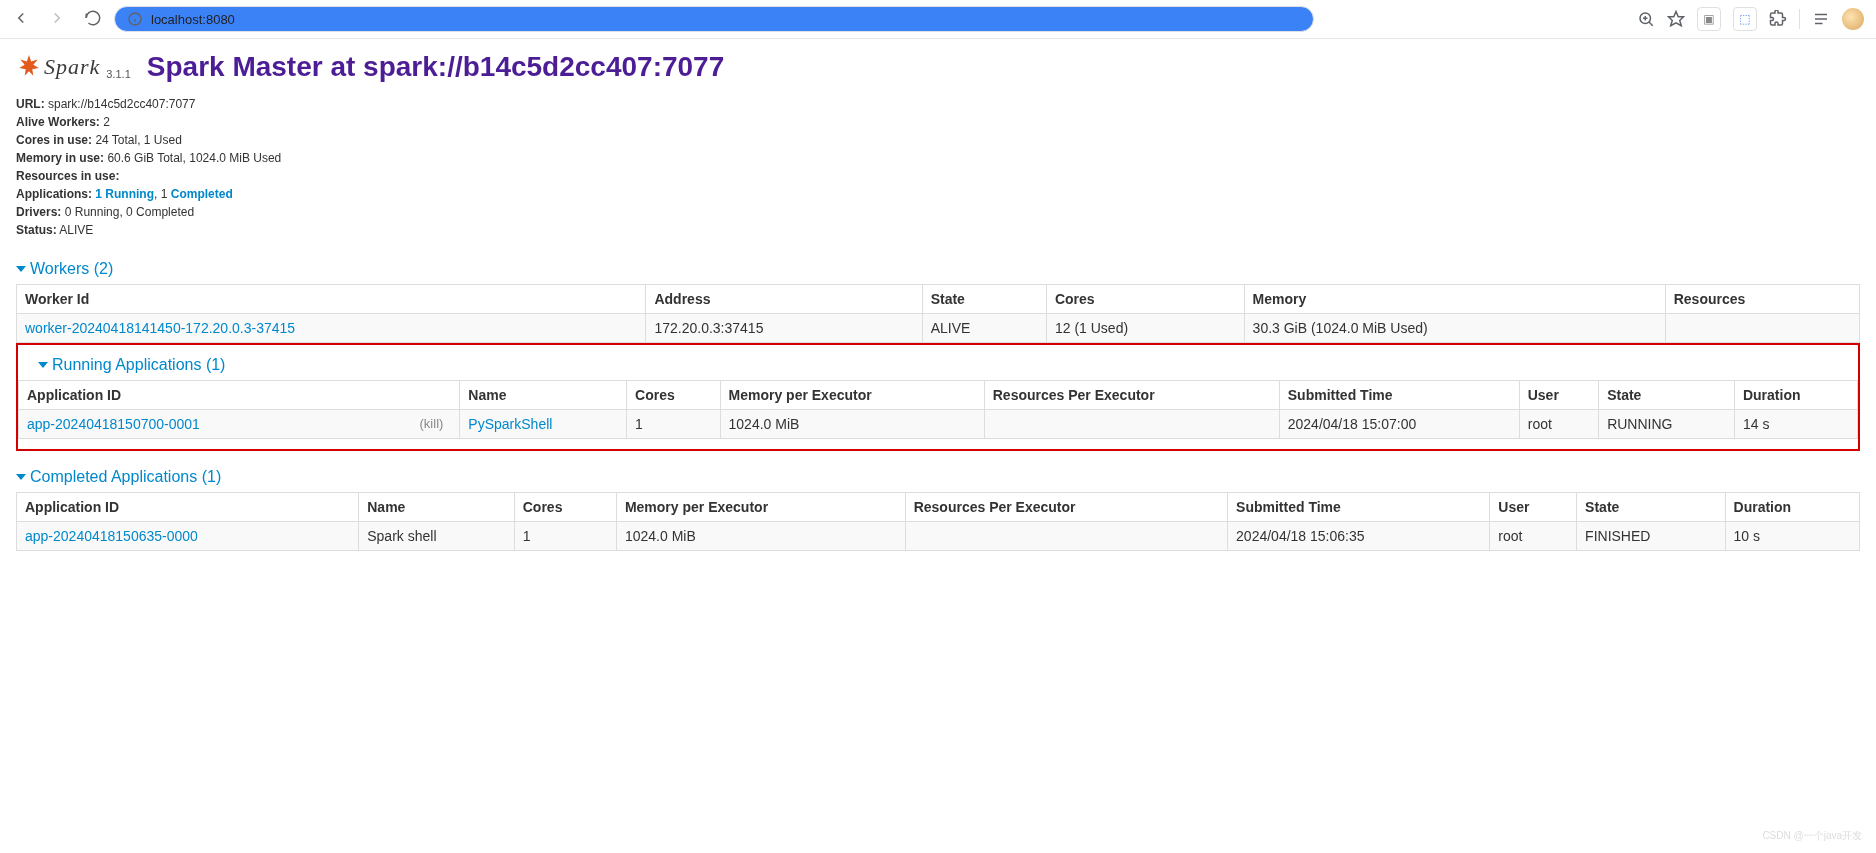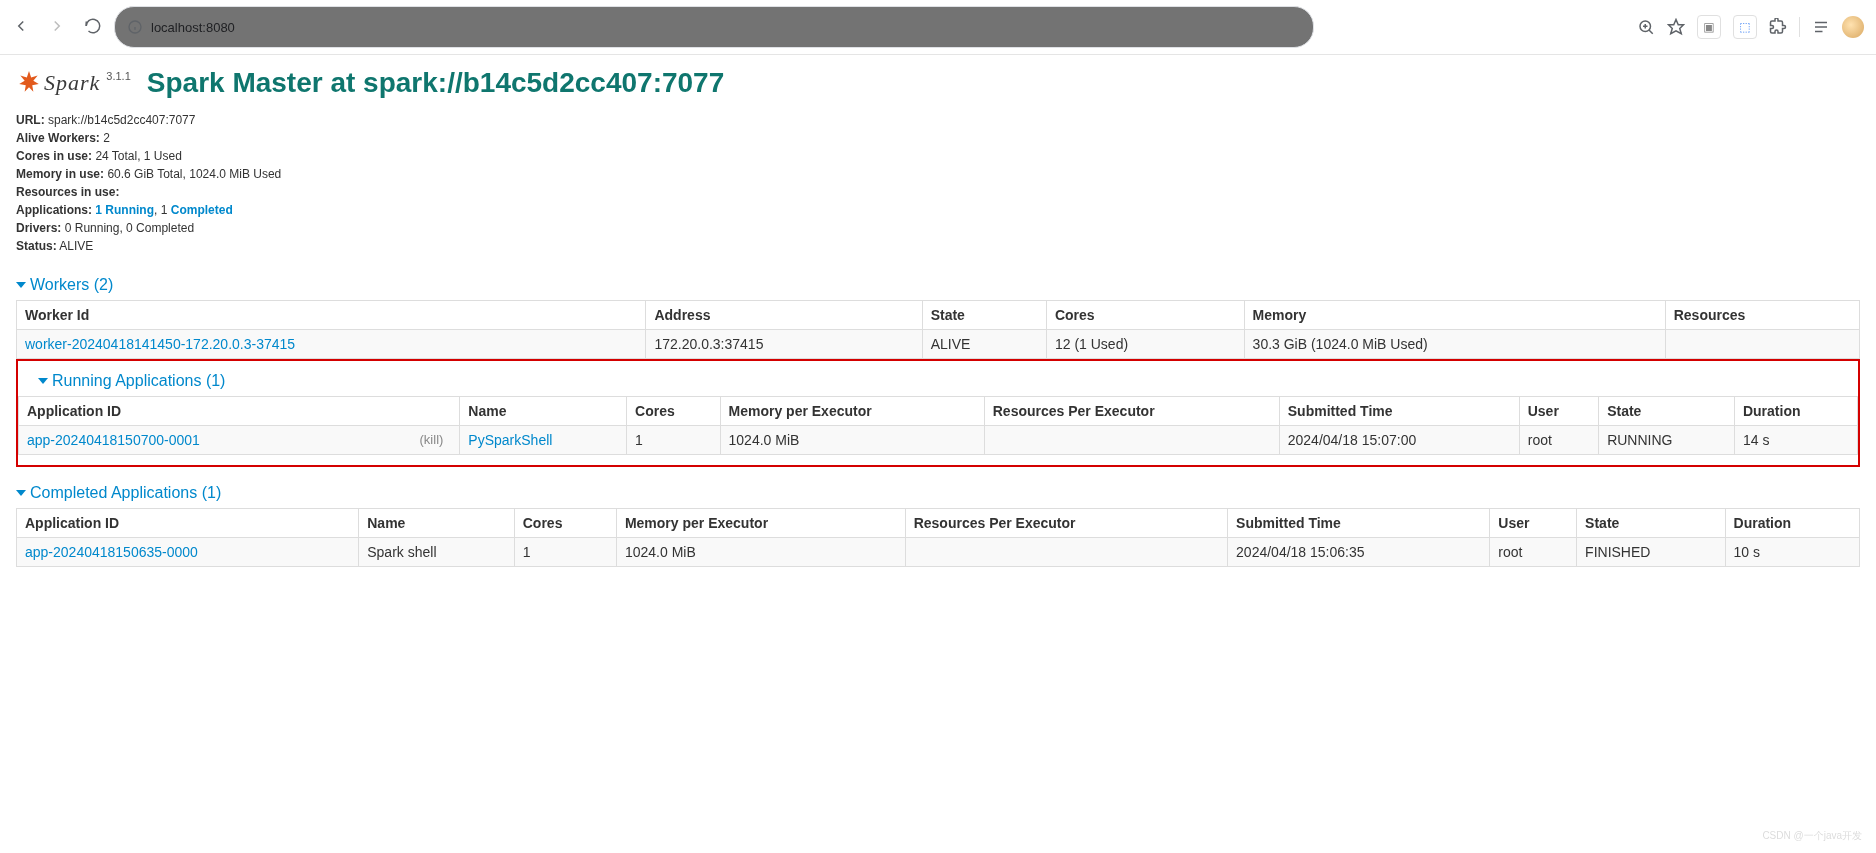--- a/index.html
+++ b/index.html
@@ -3,37 +3,37 @@
 <meta charset="utf-8">
 <style>
   * { box-sizing: border-box; }
   body { margin: 0; font-family: "Helvetica Neue", Helvetica, Arial, sans-serif; font-size: 14px; color: #333; background: #fff; }
   
   
   .chrome-bar { display: flex; align-items: center; padding: 6px 12px; background: #fff; border-bottom: 1px solid #e5e5e5; gap: 12px; }
   .chrome-nav { display: flex; align-items: center; gap: 18px; }
   .chrome-nav svg { width: 18px; height: 18px; stroke: #5f6368; stroke-width: 2; fill: none; }
   .chrome-nav .disabled svg { stroke: #bdbdbd; }
-  .url-bar { flex: 1; display: flex; align-items: center; background: #737373; border: 1px solid #dfe1e5; border-radius: 20px; padding: 12px 12px; gap: 8px; font-size: 13px; color: #202124; margin-right: 12px; max-width: 1200px; }
+  .url-bar { flex: 1; display: flex; align-items: center; background: #3b82f6; border: 1px solid #dfe1e5; border-radius: 20px; padding: 4px 12px; gap: 8px; font-size: 13px; color: #202124; margin-right: 12px; max-width: 1200px; }
   .url-bar svg { width: 16px; height: 16px; stroke: #5f6368; stroke-width: 2; fill: none; }
   .chrome-actions { display: flex; align-items: center; gap: 12px; margin-left: auto; }
   .chrome-actions .ico { width: 18px; height: 18px; display: flex; align-items: center; justify-content: center; color: #5f6368; }
   .chrome-actions .ext { width: 24px; height: 24px; border: 1px solid #e0e0e0; border-radius: 4px; display: flex; align-items: center; justify-content: center; font-size: 12px; }
   .chrome-actions .sep { width:1px; height:20px; background:#e0e0e0; }
   .chrome-actions svg { width:18px; height:18px; stroke:#5f6368; stroke-width:2; fill:none; }
   .avatar-small { width:22px; height:22px; border-radius:50%; background: radial-gradient(circle at 40% 40%, #ffe2b0, #d9a760); }
 
   
   .page { padding: 12px 16px; }
   .header-row { display: flex; align-items: center; gap: 16px; margin-bottom: 12px; }
-  .spark-logo { display:flex; gap:2px; }
+  .spark-logo { display:flex; align-items:flex-end; gap:2px; }
   .spark-logo .txt { font-family: Georgia, serif; font-style: italic; font-size: 22px; letter-spacing:1px; color:#3a3a3a; }
   .spark-logo .ver { font-size: 11px; color:#555; margin-left:4px; }
   .spark-logo svg { width:26px; height:26px; }
-  h3.page-title { margin: 0; font-size: 28px; font-weight: 700; color:#0f766e; }
+  h3.page-title { margin: 0; font-size: 28px; font-weight: 700; color:#4c1d95; }
   
   .summary { line-height: 1.5; margin-bottom: 20px; font-size:12px; }
   .summary .row strong { font-weight: 700; }
   .summary a { color: #0088cc; text-decoration: none; font-weight: bold; }
 
   .section-header { margin: 16px 0 6px; }
   .section-header a { color: #0088cc; font-weight: 400; font-size: 16px; text-decoration: none; display:inline-flex; align-items:center; gap:4px; }
   .section-header .caret { width:0; height:0; border-left:5px solid transparent; border-right:5px solid transparent; border-top:6px solid #0088cc; }
 
   table.data { width: 100%; border-collapse: collapse; border: 1px solid #ddd; font-size:14px;padding-left:16px; }

